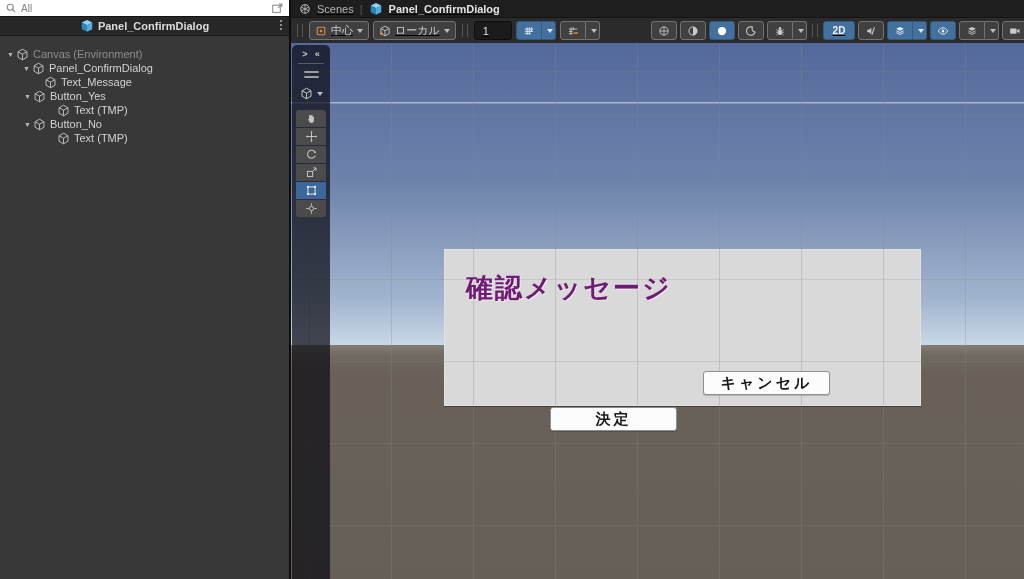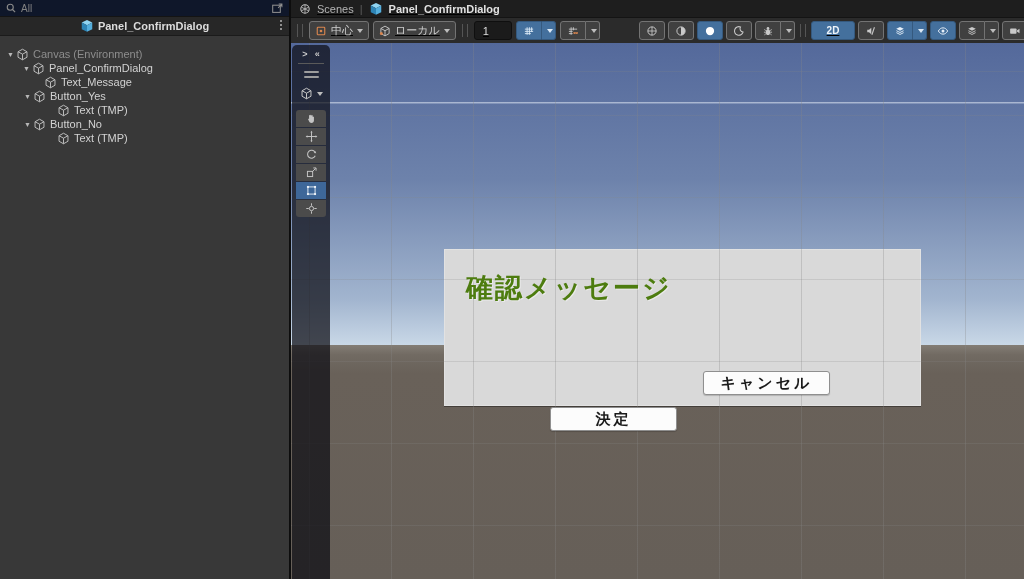--- a/index.html
+++ b/index.html
@@ -2,21 +2,21 @@
 <html><head>
 <meta charset="utf-8">
 <style>
   * { margin:0; padding:0; box-sizing:border-box; }
   html,body { width:1024px; height:579px; overflow:hidden; background:#222;
               font-family:"Liberation Sans", sans-serif; }
   #app { position:relative; width:1024px; height:579px; background:#383838; }
 
   
   #hierarchy { position:absolute; left:0; top:0; width:289px; height:579px; background:#383838; }
-  .search-bar { height:17px; background:#0f172a; display:flex; align-items:center;
+  .search-bar { height:17px; background:#ffffff; display:flex; align-items:center;
                 padding:0 5px; border-bottom:1px solid #141414; }
   .search-left { display:flex; align-items:center; gap:4px; flex:1; }
   .search-txt { font-size:10px; color:#838383; }
   .panel-header { height:19px; background:#272727; border-bottom:1px solid #1b1b1b;
                   display:flex; align-items:center; justify-content:center; position:relative; }
   .panel-header .title { font-size:11px; font-weight:bold; color:#dcdcdc; margin-left:4px; }
   .kebab { position:absolute; right:7px; top:3px; display:flex; flex-direction:column; gap:2px; }
   .kebab i { width:2px; height:2px; border-radius:50%; background:#b5b5b5; }
 
   .tree { padding-top:3px;margin-top:8px; }
@@ -50,37 +50,37 @@
   .tbtn.blue { background:#44709d; border-color:#35597e; color:#eef4fa; }
   .caret { width:0; height:0; border-left:3px solid transparent; border-right:3px solid transparent;
            border-top:4px solid #bdbdbd; }
   .blue .caret { border-top-color:#dce9f5; }
   .snap-input { width:38px; height:19px; background:#1b1b1b; border:1px solid #0f0f0f; border-radius:3px;
                 color:#dddddd; font-size:11px; padding:0 0 0 8px; font-family:"Liberation Sans",sans-serif; }
   .right-cluster { margin-left:auto; display:flex; align-items:center; gap:3px; }
   .pair { display:flex; }
   .pair .tbtn:first-child { border-radius:3px 0 0 3px; }
   .pair .tbtn:last-child { border-radius:0 3px 3px 0; border-left:none; width:14px; }
-  .twod { font-size:10px; font-weight:bold; width:44px; justify-content:center; }
+  .twod { font-size:10px; font-weight:bold; width:32px; justify-content:center; }
   .cutoff { margin-right:-8px; }
 
   
   .viewport { position:absolute; left:0; top:43px; right:0; bottom:0; }
   .sky { position:absolute; left:0; top:0; right:0; height:302px;
          background:linear-gradient(to bottom,#54699b 0%, #6d82ab 45%, #a2b5cf 85%, #c9d8e7 100%); }
   .ground { position:absolute; left:0; top:302px; right:0; bottom:0;
             background:linear-gradient(to bottom,#837d75 0px, #716a62 10px, #696159 28px, #665f58 100%); }
   .canvas-edge { position:absolute; left:0; right:0; top:59px; height:2px;
                  background:linear-gradient(to bottom, rgba(238,244,252,.65), rgba(238,244,252,.12)); z-index:2; }
 
   
   .uipanel { position:absolute; left:153px; top:206px; width:477px; height:157px;
              background:#d9d9d9; box-shadow:0 1px 0 rgba(0,0,0,.35), inset 0 0 0 1px rgba(255,255,255,.25); }
   .uipanel .ptitle { position:absolute; left:22px; top:21px; z-index:3; font-size:27px; font-weight:900;
-                     letter-spacing:2px; color:#4d7c0f; text-shadow:1px 1px 0 rgba(255,255,255,.45); }
+                     letter-spacing:2px; color:#701a75; text-shadow:1px 1px 0 rgba(255,255,255,.45); }
   .ubtn { position:absolute; top:122px; width:127px; height:24px; z-index:3; background:#fcfcfc;
           border:1px solid #8f8f8f; border-radius:3px; display:flex; align-items:center; justify-content:center;
           font-size:15px; font-weight:800; letter-spacing:3px; color:#1a1a1a; box-shadow:0 1px 1px rgba(0,0,0,.18); }
   .ubtn.ok { left:106px;margin-top:36px; } .ubtn.cancel { left:259px; }
 
   .scenegrid { position:absolute; inset:0; z-index:2; pointer-events:none;
     background-image:
       repeating-linear-gradient(to right, rgba(135,135,135,.30) 0 1px, transparent 1px 82px),
       repeating-linear-gradient(to bottom, rgba(135,135,135,.22) 0 1px, transparent 1px 82px);
     background-position:18px 0, 0 72px; }

